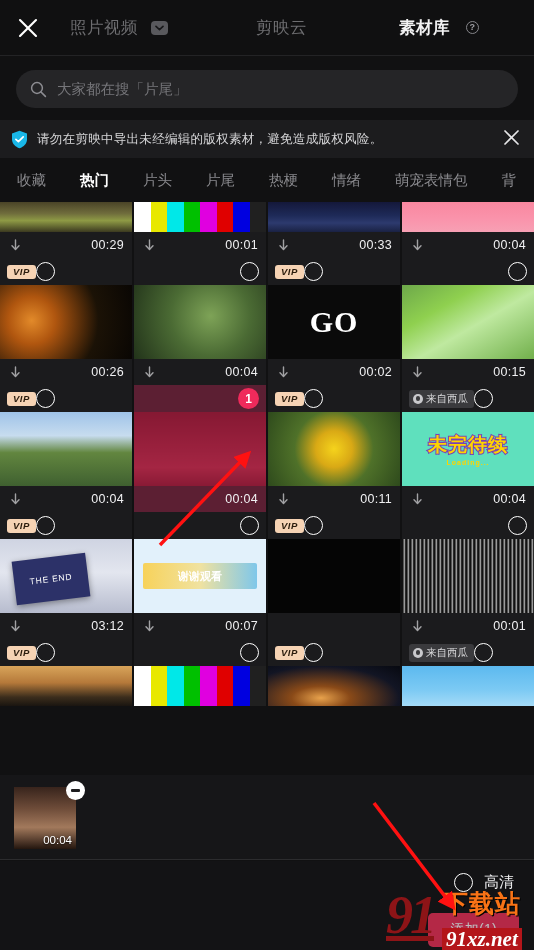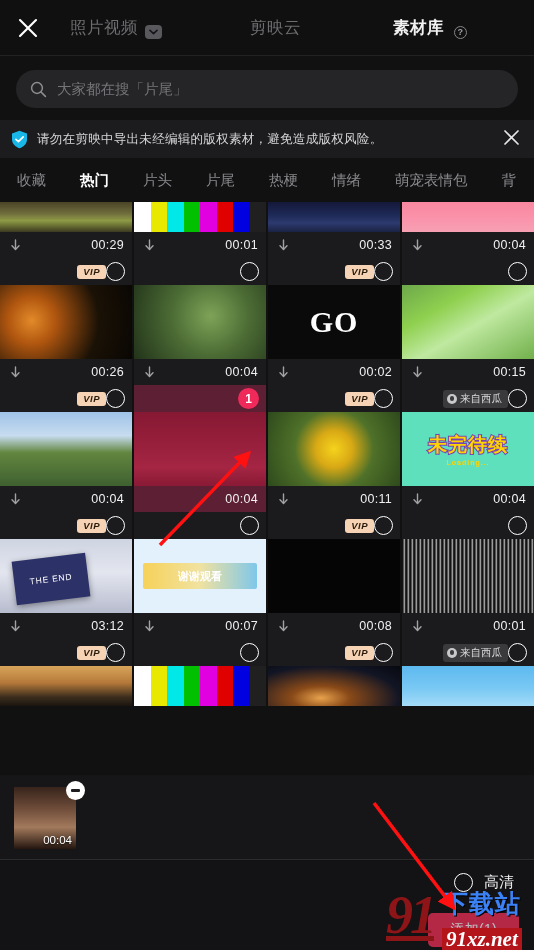--- a/index.html
+++ b/index.html
@@ -22,21 +22,21 @@
   }
   .close-x {
     width: 56px; height: 56px;
     display: flex; align-items: center; justify-content: center;
     flex: 0 0 56px;
   }
   .close-x svg { display:block; }
   .topbar-tabs { display: flex; align-items: center; flex: 1; height: 56px; }
   .ttab {
     font-size: 16.5px; letter-spacing: .5px;
-    color: #6d6d70; display: flex; align-items: flex-end; gap: 4px;
+    color: #6d6d70; display: flex; align-items: center; gap: 10px;
     white-space: nowrap;
   }
   .ttab.t1 { margin-left: 14px; }
   .ttab.t2 { margin-left: 88px; }
   .ttab.t3 { margin-left: 92px; color: #f2f2f3; font-weight: bold; }
   .caret {
     width: 17px; height: 14px; border-radius: 4px; background: #59595d;
     display: inline-flex; align-items: center; justify-content: center;
     margin-left: 3px;
   }
@@ -90,21 +90,21 @@
     background: #1b1b1d;
     width: 100%;
     overflow: hidden;
   }
   .card .thumb {
     width: 100%; height: 74px; display: block;
     position: relative; overflow: hidden;
   }
   .chip-row {
     height: 27px; display: flex; align-items: center;
-    justify-content: flex-end; padding: 0 7px;
+    justify-content: flex-start; padding: 0 7px;
     background: #1b1b1d;
   }
   .meta-row {
     height: 26px; display: flex; align-items: center;
     justify-content: space-between; padding: 0 8px;
     background: #1b1b1d;
   }
   .vip {
     background: #f6d3b4; color: #2a1b0c;
     font-size: 9.5px; font-weight: bold; font-style: italic;
@@ -246,21 +246,21 @@
   .wm { position:absolute; left:386px; top:884px; width:148px; height:66px; pointer-events:none; }
   .wm-91 {
     position:absolute; left:0; top:4px;
     font-size:54px; font-weight:bold; font-style:italic;
     color:#8d1417; line-height:54px; letter-spacing:-3px;
     font-family:"Liberation Serif", serif;
     text-decoration:underline;
   }
   .wm-cn {
     position:absolute; left:57px; top:6px;
-    font-size:25px; font-weight:bold; color:#3b82f6;
+    font-size:25px; font-weight:bold; color:#f97316;
     letter-spacing:1px; line-height:26px;
     text-shadow: 1px 1px 0 #000;
   }
   .wm-url {
     position:absolute; left:56px; top:44px;
     background:#b4151a; color:#fff;
     font-size:21px; font-weight:bold; font-style:italic;
     padding:0 4px; letter-spacing:0px; line-height:23px;
     font-family:"Liberation Serif", serif;
   }
@@ -536,27 +536,20 @@
             </svg></span>
           <span class="dur">00:07</span>
         </div>
       </div>
       <div class="card">
         <div class="chip-row">
           <span class="vip">VIP</span>
           <div class="sel-circle"></div>
         </div>
         <div class="thumb t-rain"></div>
-        <div class="meta-row">
-          <span class="dlicon"><svg width="15" height="15" viewBox="0 0 15 15">
-              <line x1="7.5" y1="2" x2="7.5" y2="11" stroke="#cfcfd2" stroke-width="1.4" stroke-linecap="round"></line>
-              <path d="M4 7.8 L7.5 11.4 L11 7.8" stroke="#cfcfd2" stroke-width="1.4" fill="none" stroke-linecap="round" stroke-linejoin="round"></path>
-            </svg></span>
-          <span class="dur">00:08</span>
-        </div>
       </div>
       <div class="card">
         <div class="chip-row">
           <span class="spacer"></span>
           <div class="sel-circle"></div>
         </div>
         <div class="thumb t-static"></div>
         <div class="meta-row">
           <span class="dlicon"><svg width="15" height="15" viewBox="0 0 15 15">
               <line x1="7.5" y1="2" x2="7.5" y2="11" stroke="#cfcfd2" stroke-width="1.4" stroke-linecap="round"></line>

